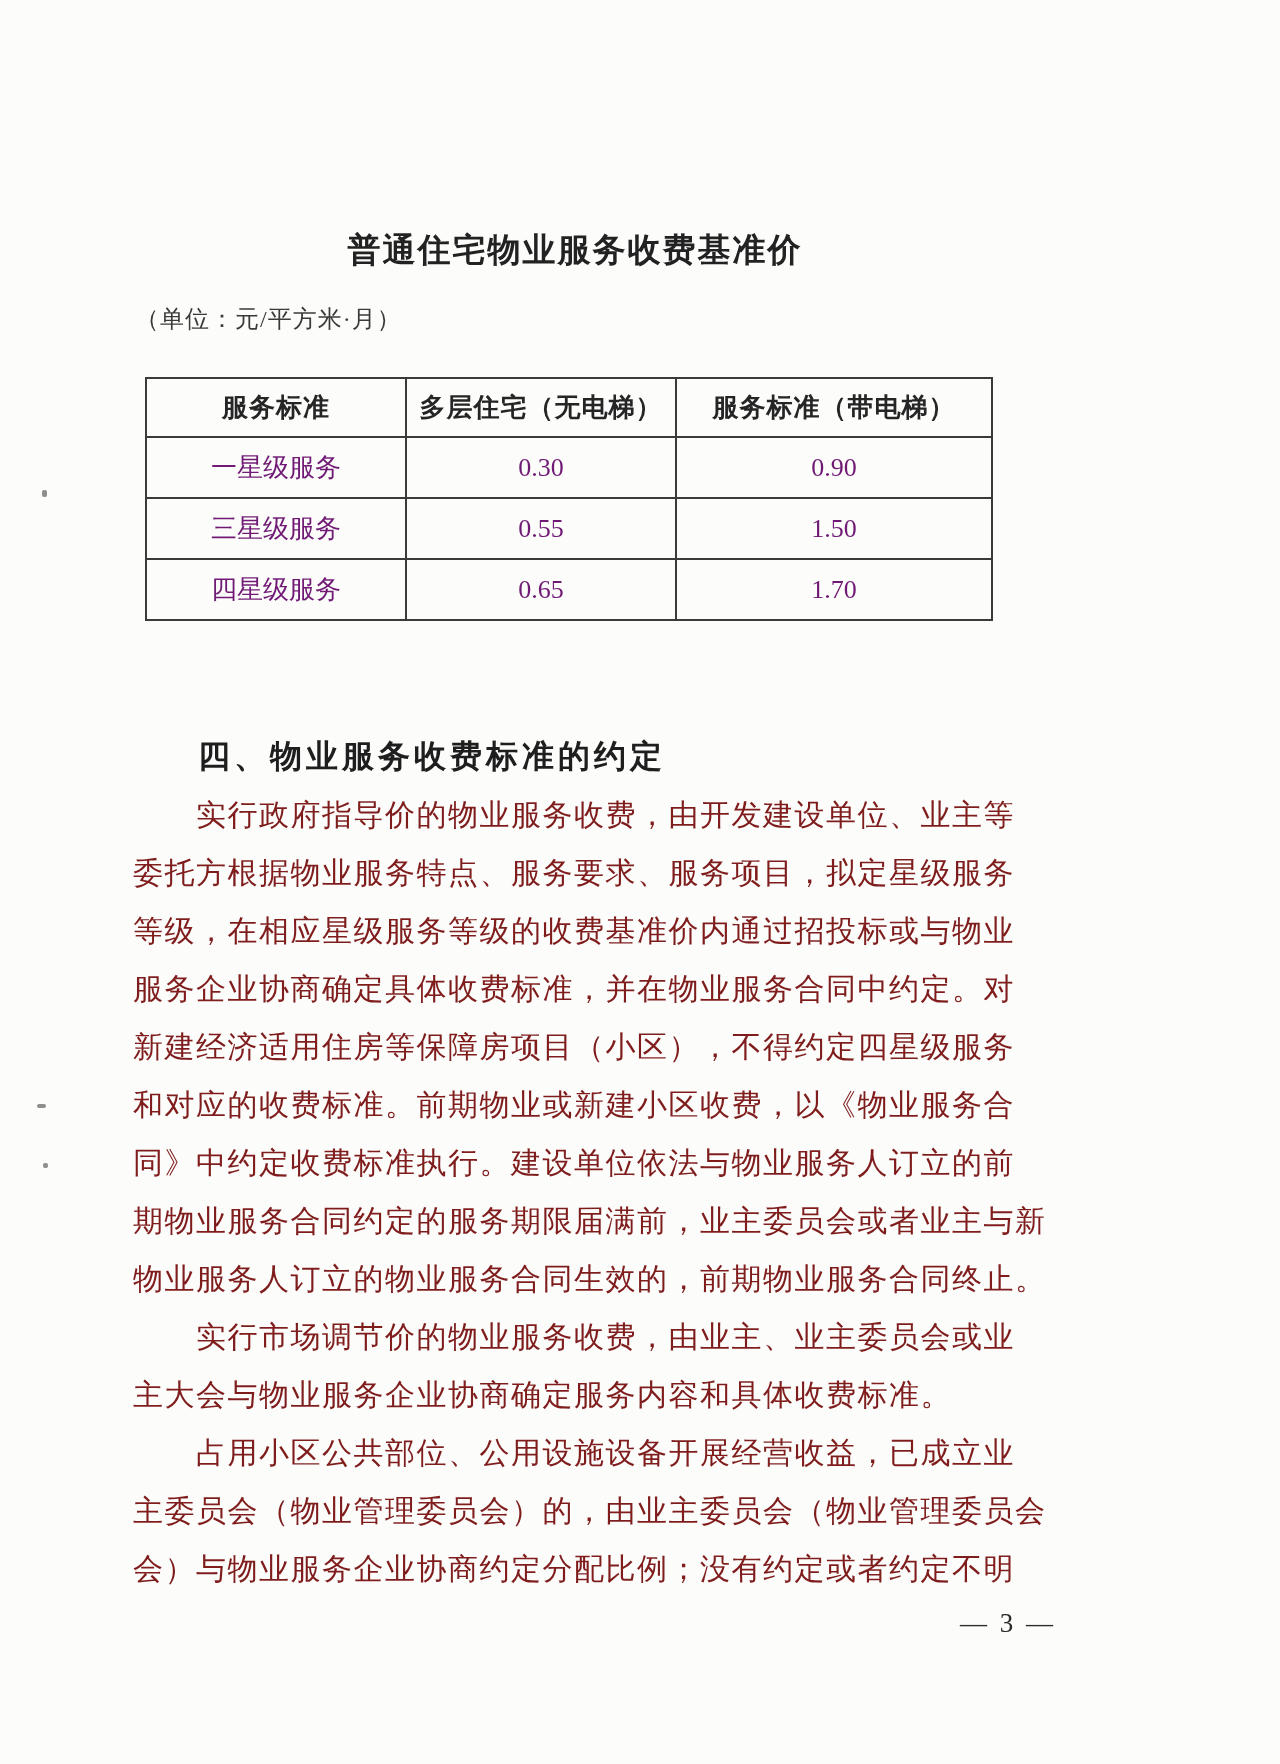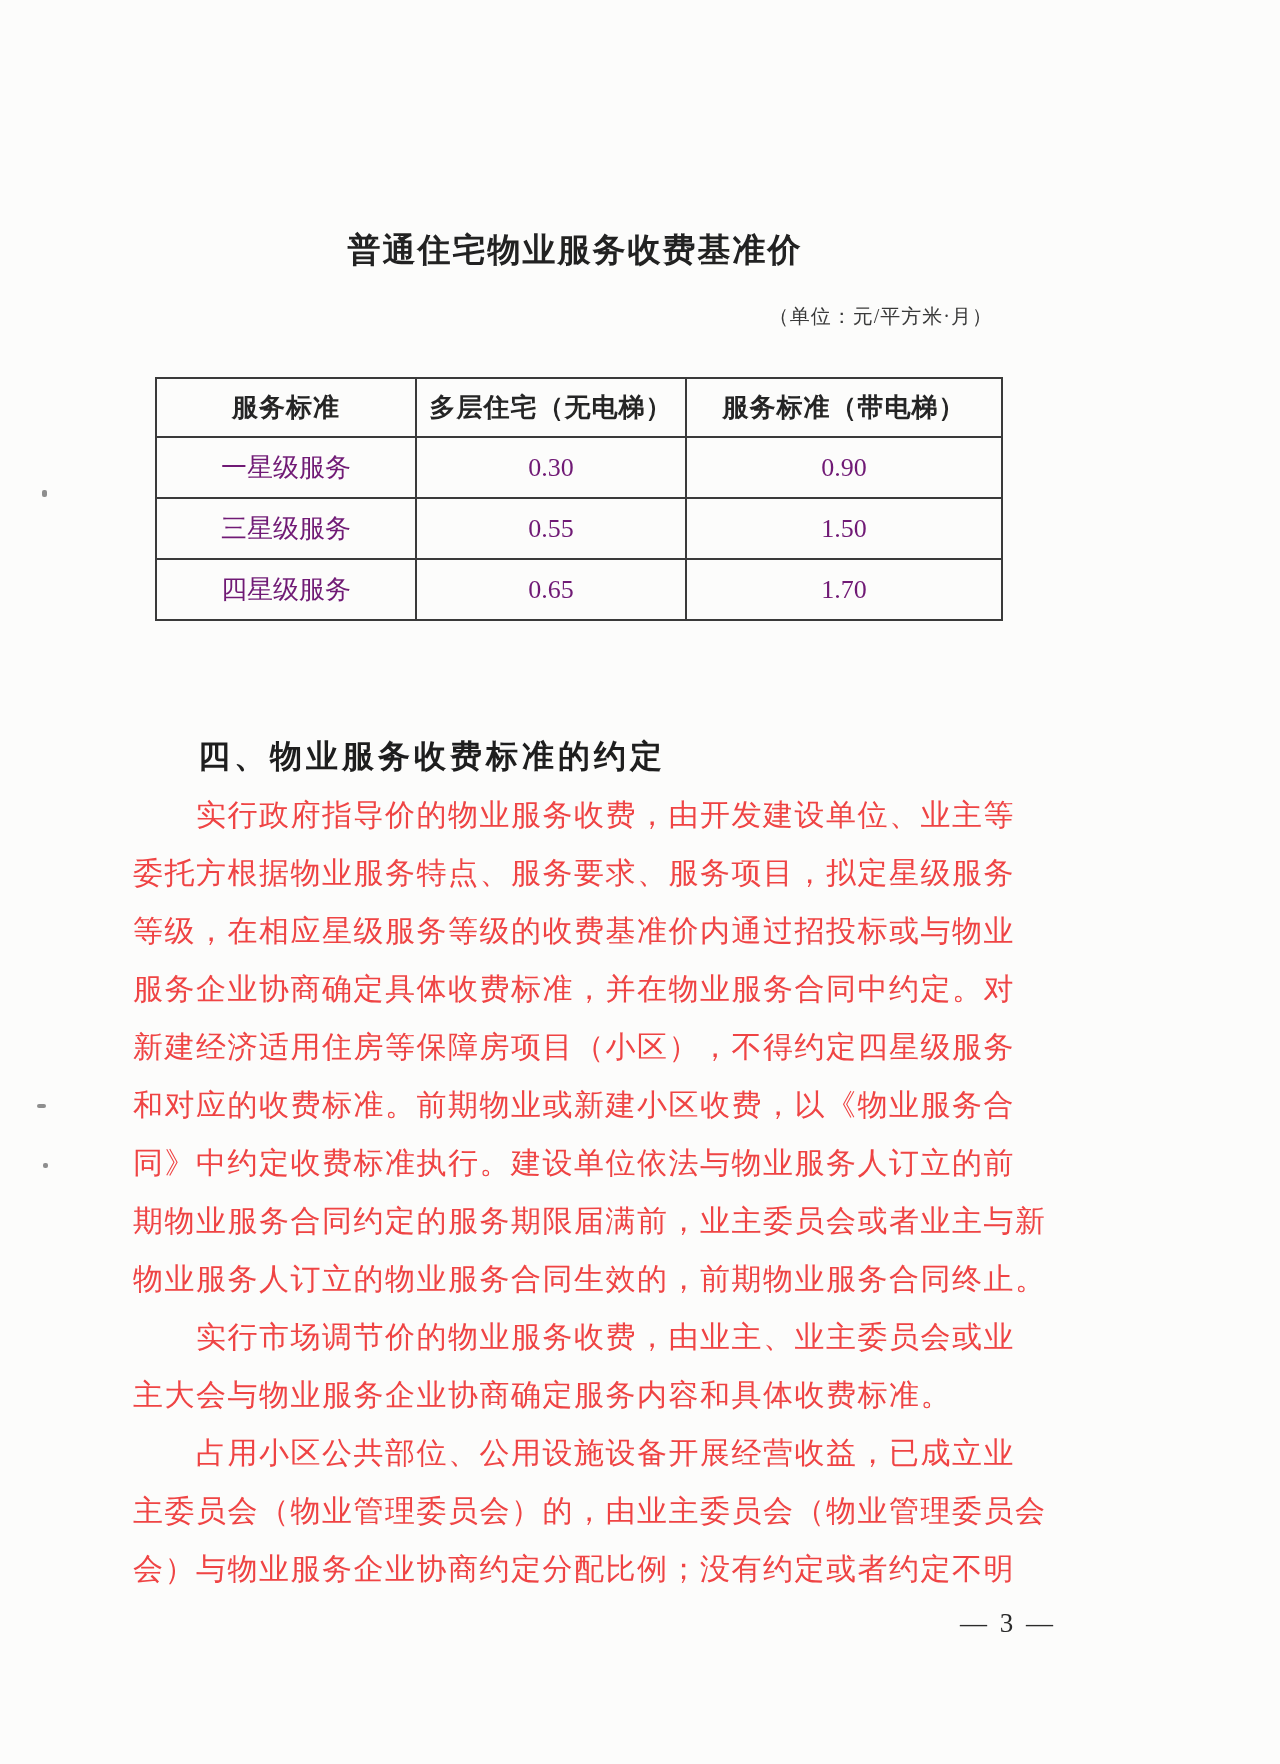--- a/index.html
+++ b/index.html
@@ -23,29 +23,28 @@
     font-size: 33px;
     font-weight: bold;
     letter-spacing: 2px;
     color: #222;
   }
   .unit-note {
     position: absolute;
     top: 303px;
     left: 135px;
     width: 858px;
-    text-align: right;
-    font-size: 20px;
+    font-size: 24px;
     letter-spacing: 1px;
     color: #3a3a3a;
   }
   table.fee-table {
     position: absolute;
     top: 377px;
-    left: 155px;
+    left: 145px;
     width: 846px;
     border-collapse: collapse;
     table-layout: fixed;
   }
   table.fee-table th, table.fee-table td {
     border: 2px solid #3a3a3a;
     text-align: center;
     vertical-align: middle;
     height: 61px;
     font-size: 26px;
@@ -76,21 +75,21 @@
     top: 786px;
     left: 133px;
     width: 900px;
   }
   .body-text .line {
     height: 58px;
     line-height: 58px;
     font-size: 30px;
     letter-spacing: 1.5px;
     white-space: nowrap;
-    color: #ef4444;
+    color: #7f1d1d;
   }
   .body-text .line.indent { padding-left: 63px; }
   .page-number {
     position: absolute;
     top: 1608px;
     left: 960px;
     font-size: 27px;
     letter-spacing: 3px;
     color: #2b2b2b;
   }

